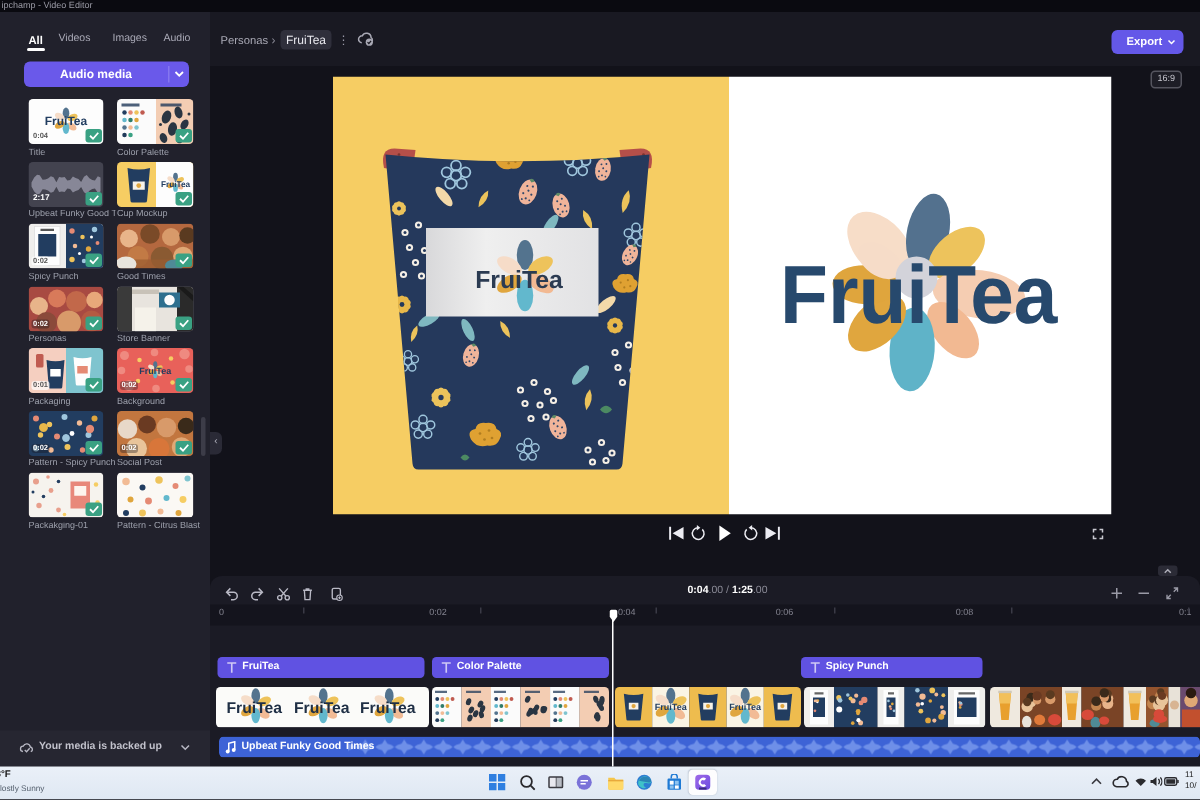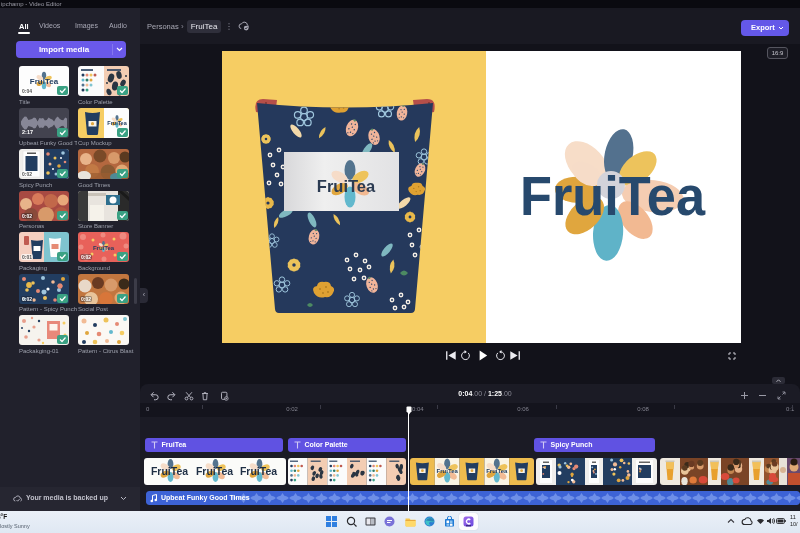--- a/index.html
+++ b/index.html
@@ -39,21 +39,21 @@
 
   <div class="abs" style="left:767px;top:47px;width:21px;height:12px;background:#1d1d26;border:1px solid #55555f;border-radius:3px;color:#c8c8d0;font-size:6px;line-height:10px;text-align:center;">16:9</div>
 
   <div class="abs" style="left:0;top:8px;width:140px;height:503px;background:#21212c;"></div>
   <div class="abs" style="left:19px;top:22px;color:#fff;font-size:7.5px;font-weight:bold;">All</div>
   <div class="abs" style="left:18px;top:32px;width:12px;height:1.5px;background:#fff;border-radius:1px;"></div>
   <div class="abs" style="left:39px;top:22px;color:#a9a9b6;font-size:7px;">Videos</div>
   <div class="abs" style="left:75px;top:22px;color:#a9a9b6;font-size:7px;">Images</div>
   <div class="abs" style="left:109px;top:22px;color:#a9a9b6;font-size:7px;">Audio</div>
   <div class="abs" style="left:16px;top:41px;width:110px;height:17px;background:#6a59ea;border-radius:4px;">
-    <div class="abs" style="left:0;top:0;width:96px;height:17px;color:#fff;font-size:8px;font-weight:bold;line-height:17px;text-align:center;">Import media</div>
+    <div class="abs" style="left:0;top:0;width:96px;height:17px;color:#fff;font-size:8px;font-weight:bold;line-height:17px;text-align:center;">Audio media</div>
     <div class="abs" style="left:96px;top:3px;width:1px;height:11px;background:#8577ef;"></div>
     <div class="abs" style="left:100px;top:6px;">
         <svg width="7" height="5">
           <path d="M1 1l2.5 2.5L6 1" stroke="#fff" stroke-width="1.2" fill="none"></path>
         </svg>
       </div>
   </div>
 <div class="abs" style="left:19px;top:66.0px;width:50px;height:30px;border-radius:3px;overflow:hidden;">
       <div class="abs" style="left:0;top:0;width:50px;height:30px;background:#fdfdfd;">
         <div class="abs" style="left:8px;top:2px;width:34px;height:26px;">

